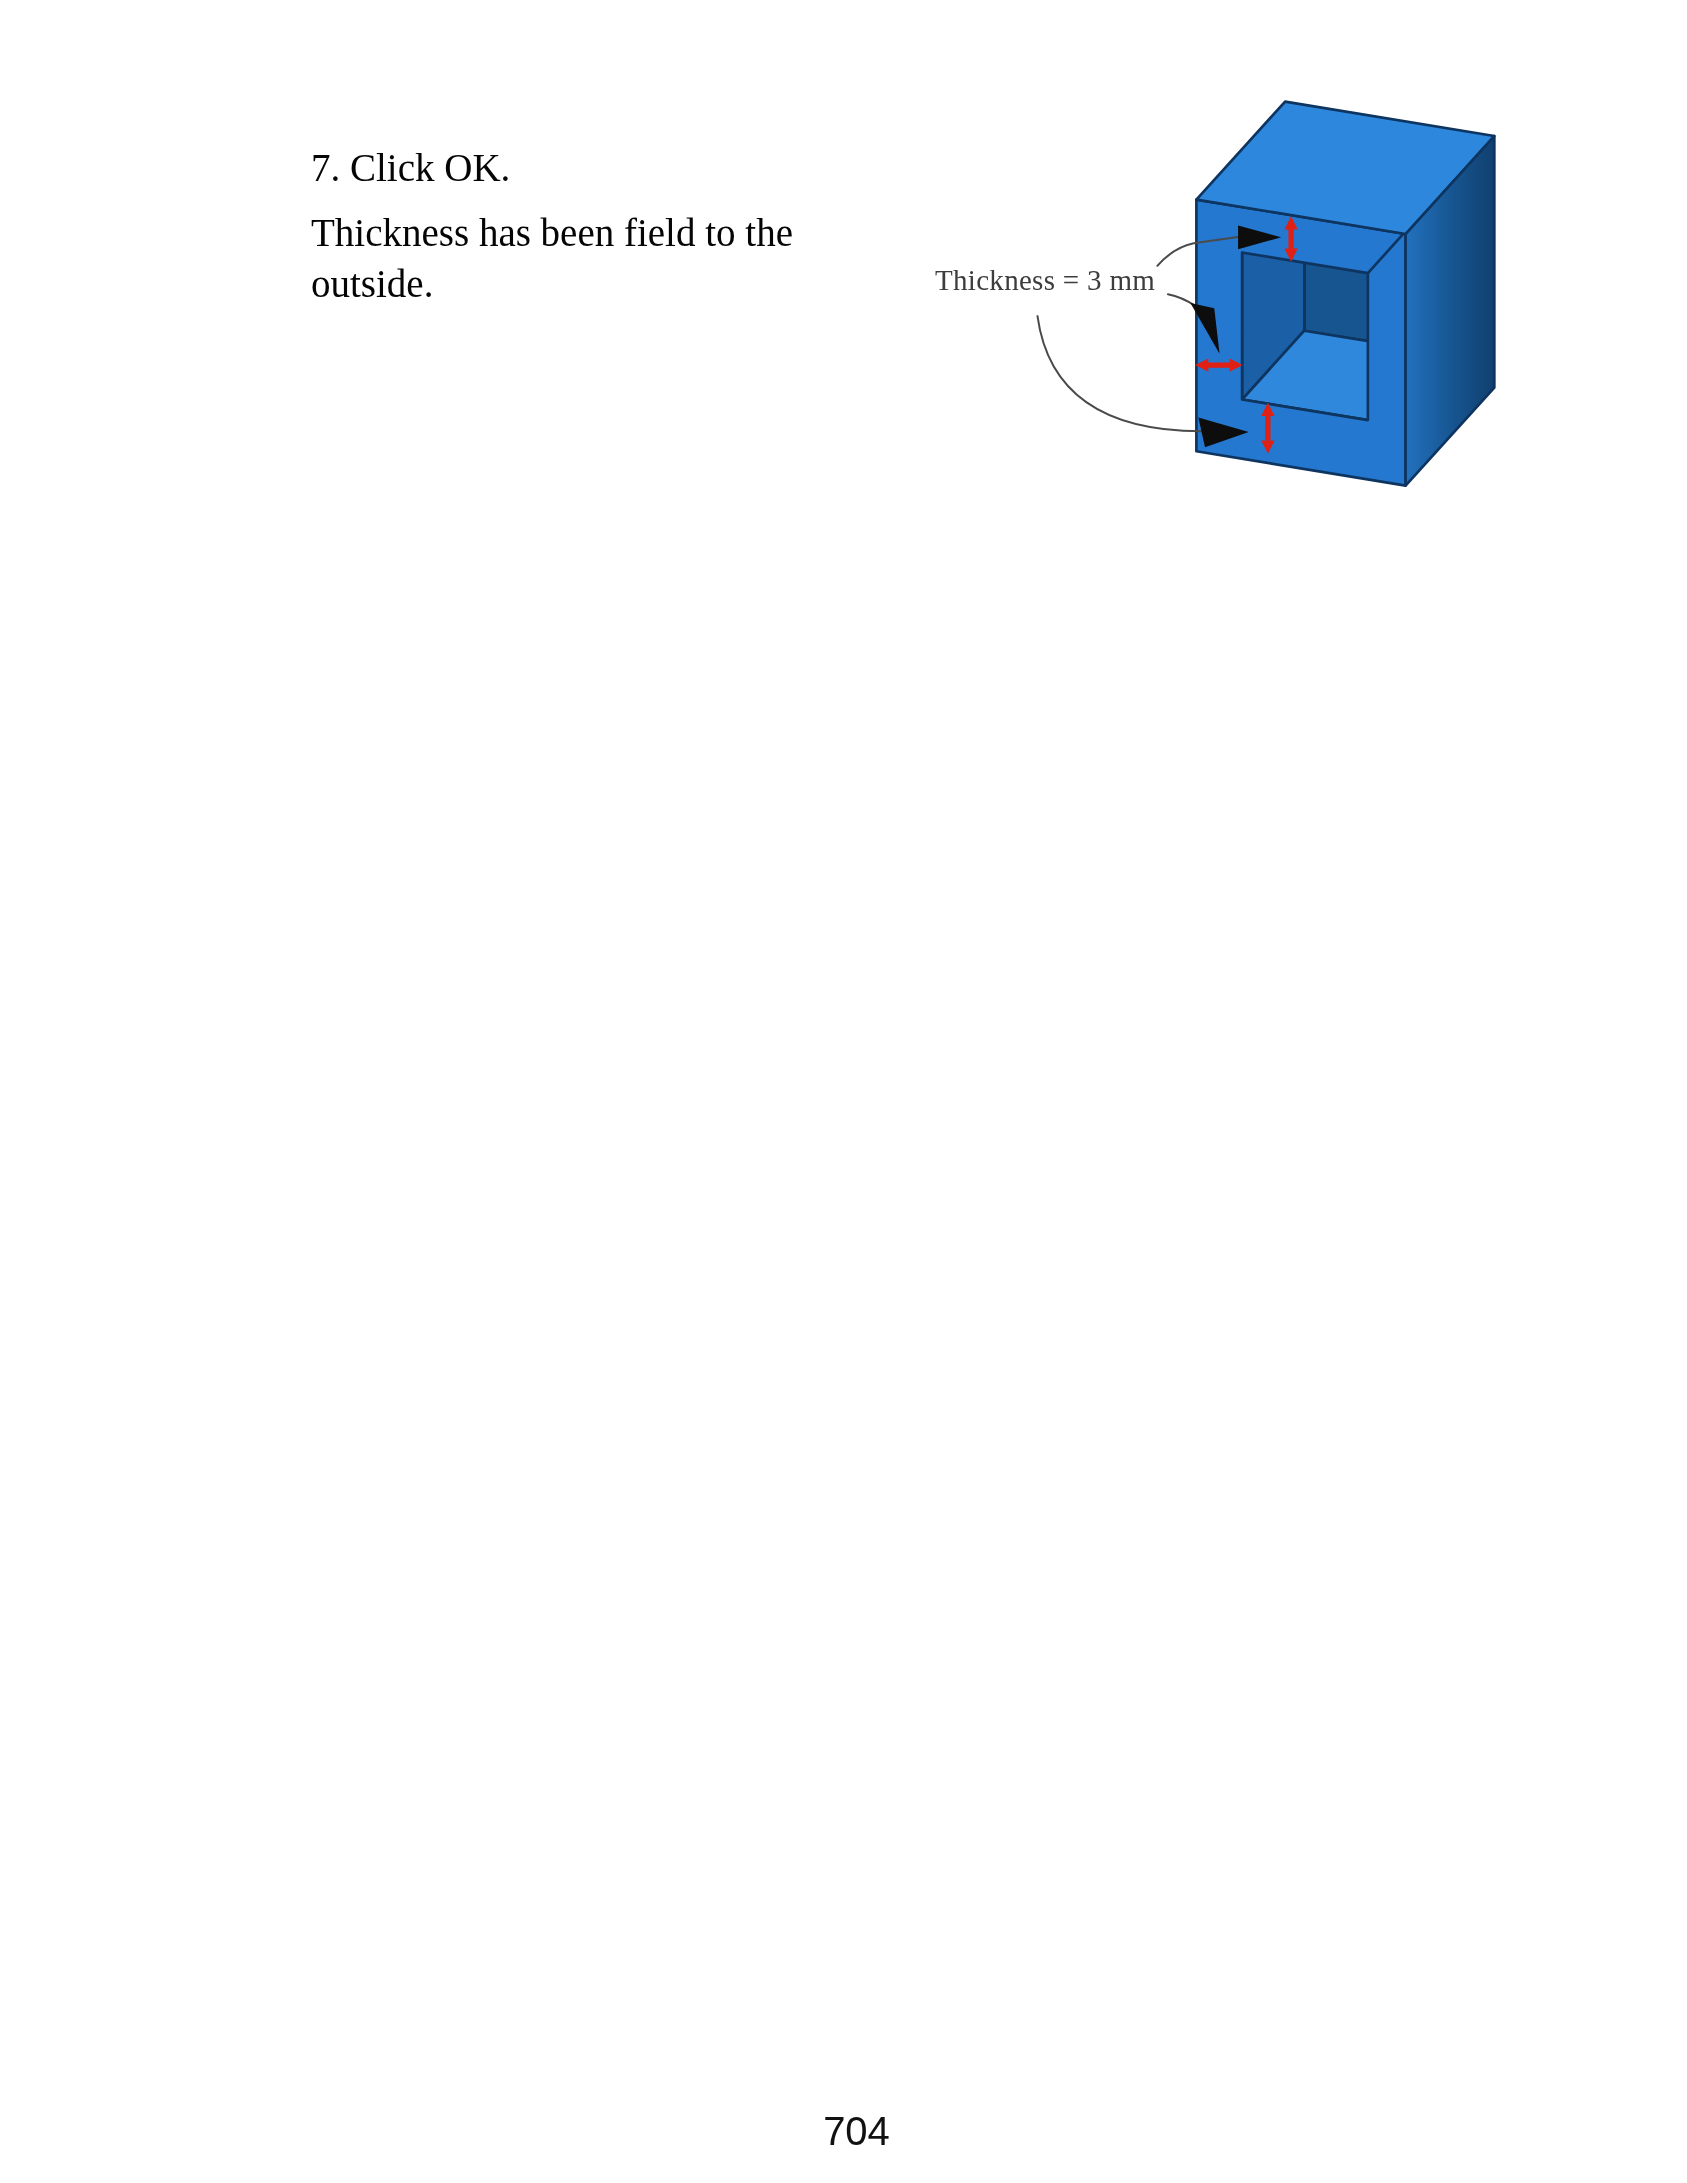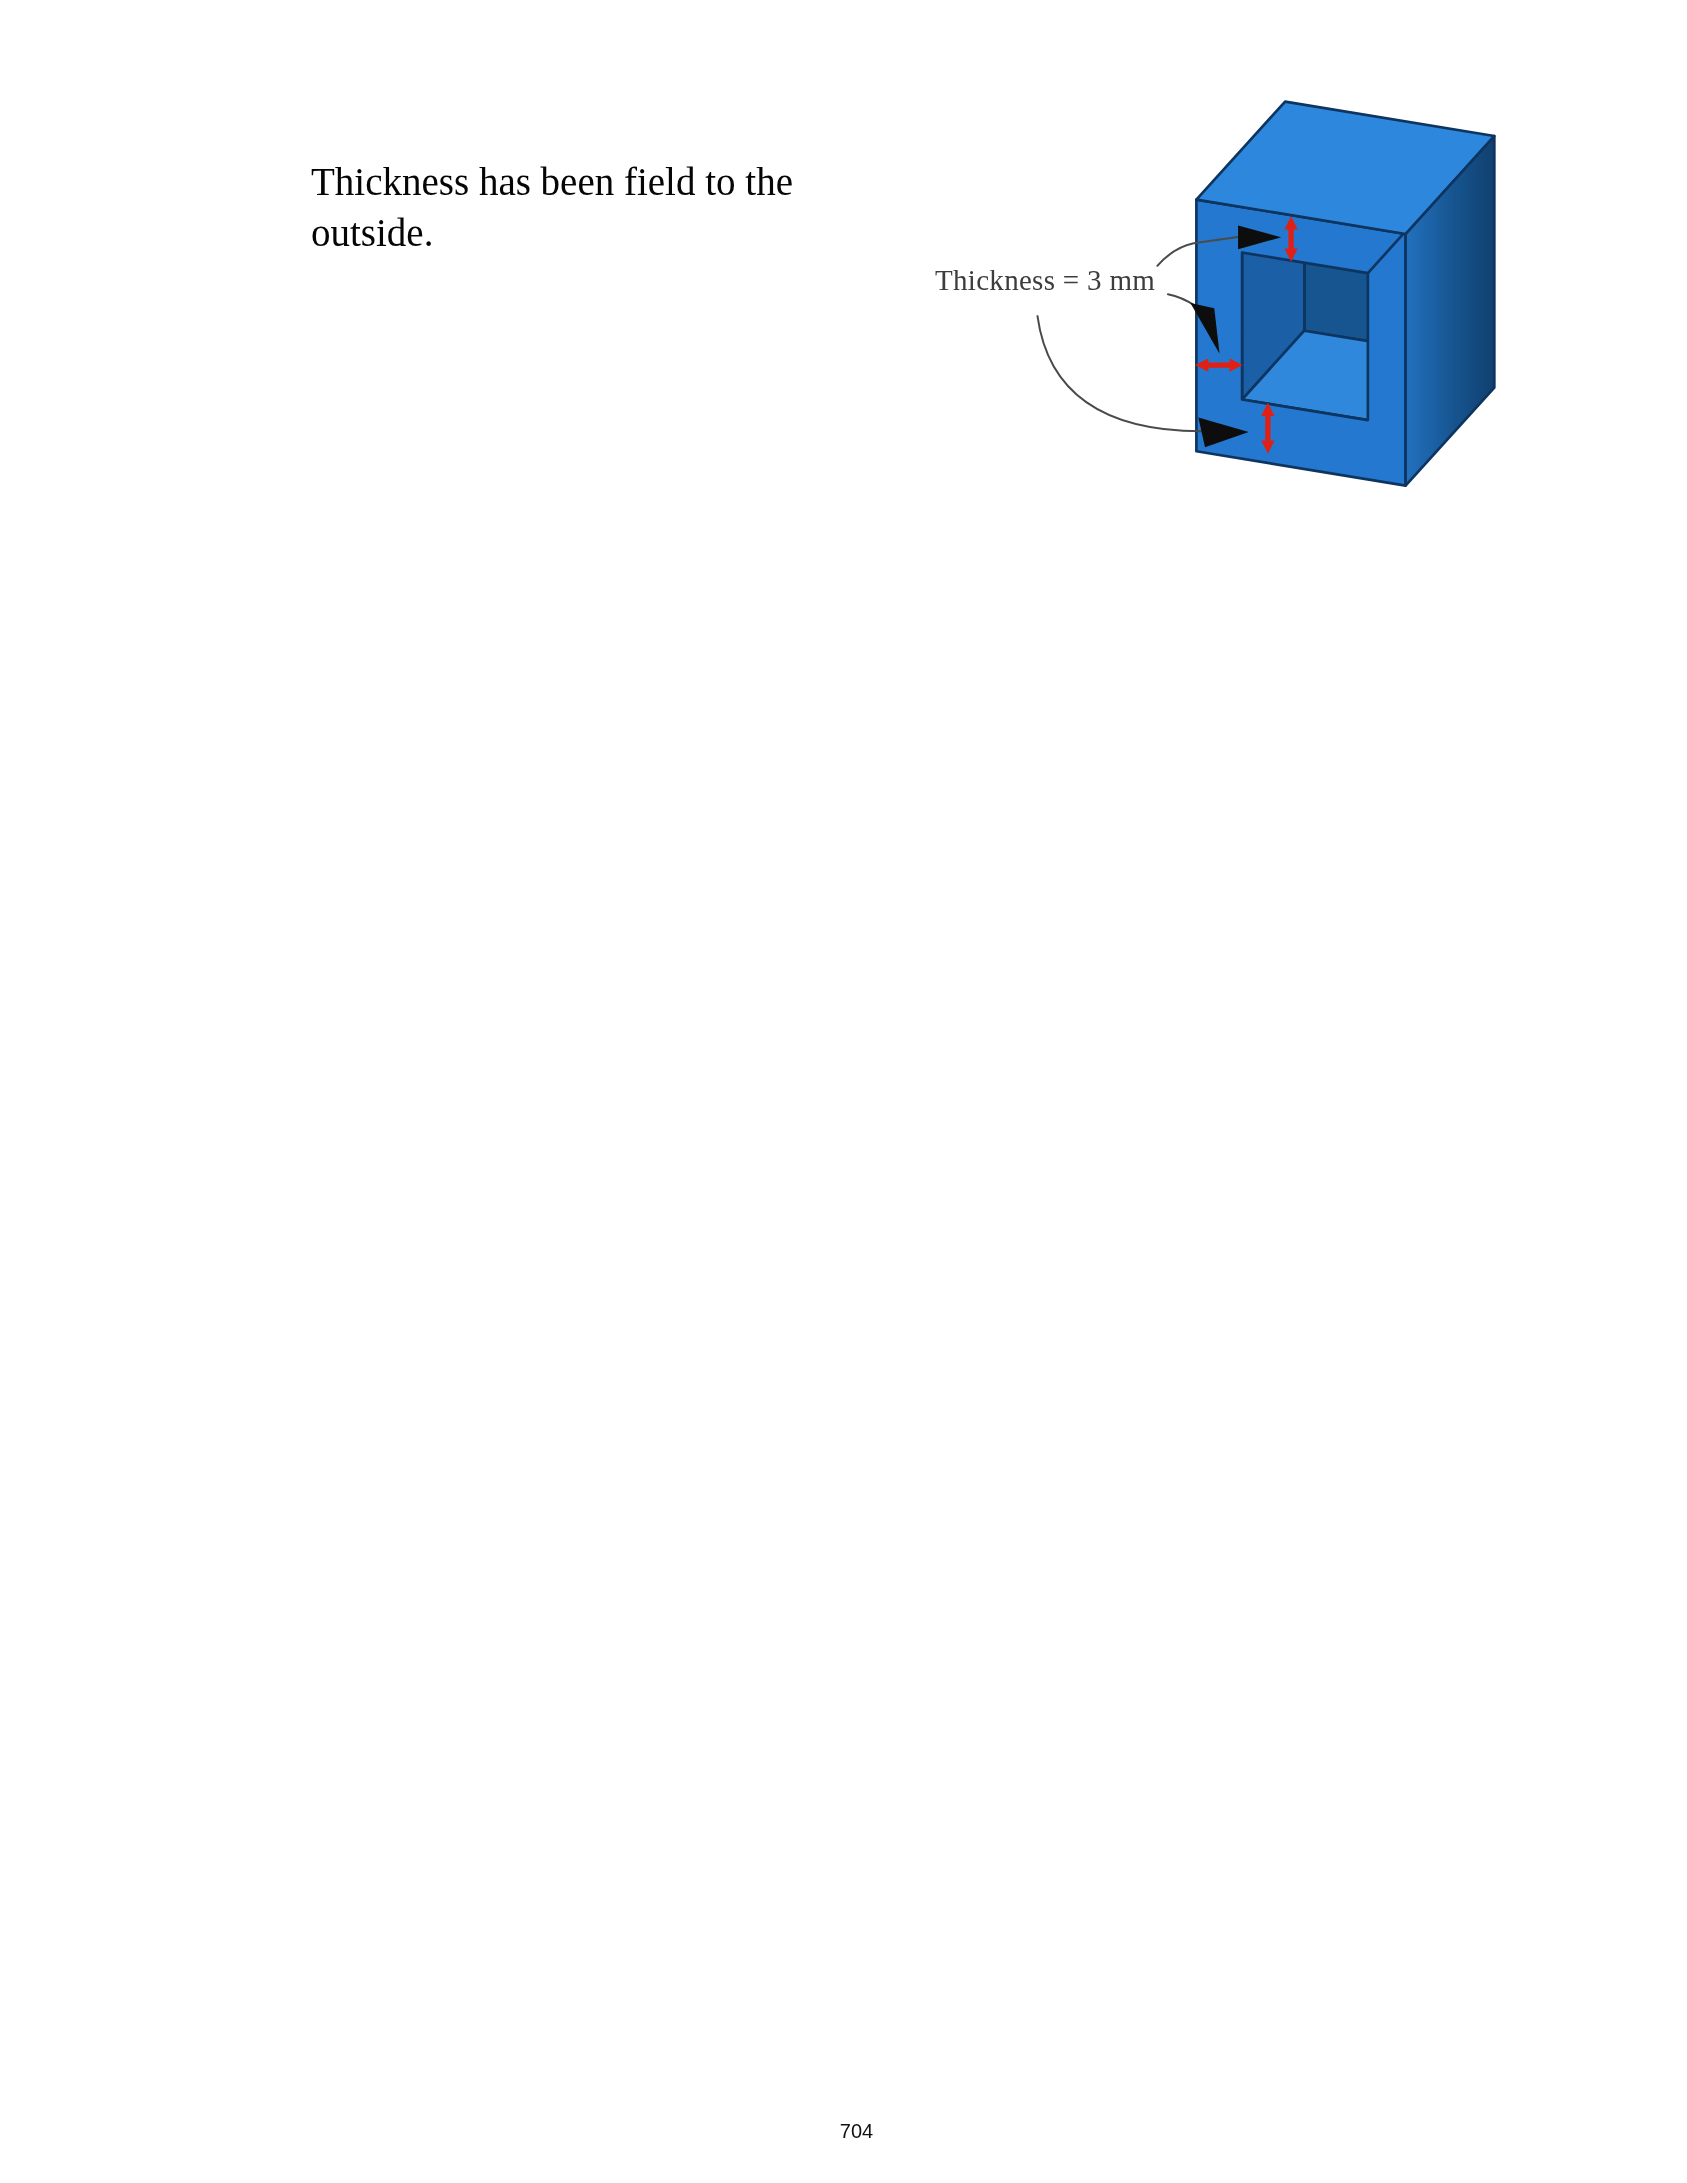--- a/index.html
+++ b/index.html
@@ -52,36 +52,37 @@
     width:629px;
     height:490px;
   }
   .page-num{
     position:absolute;
     left:820px;
     top:2116px;
     width:73px;
     text-align:center;
     font-family:"Liberation Sans", sans-serif;
-    font-size:20px;
+    font-size:40px;
     line-height:30px;
     color:#111;
   }
   .face{stroke:#0e3460;stroke-width:4;stroke-linejoin:round;}
   .leader{fill:none;stroke:#4a4a4a;stroke-width:3;stroke-linecap:round;}
   .redshaft{stroke:#e02015;stroke-width:8;}
   .redhead{fill:#e02015;stroke:none;}
   .callout{fill:#0d0d0d;stroke:none;}
 </style>
 </head>
 <body>
 
 <div class="page">
 
   <div class="text-col">
+    <p class="li"><span class="num">7.</span> <span>Click OK.</span></p>
     <p class="para">Thickness has been field to the outside.</p>
   </div>
 
   <div class="fig-label">Thickness = 3 mm</div>
 
   <svg class="figure-svg" viewBox="1380 60 950 740" xmlns="http://www.w3.org/2000/svg">
     <defs>
       <linearGradient id="gradRight" gradientUnits="userSpaceOnUse" x1="2124" y1="0" x2="2258" y2="0">
         <stop offset="0" stop-color="#2271be"></stop>
         <stop offset="0.55" stop-color="#16548f"></stop>

